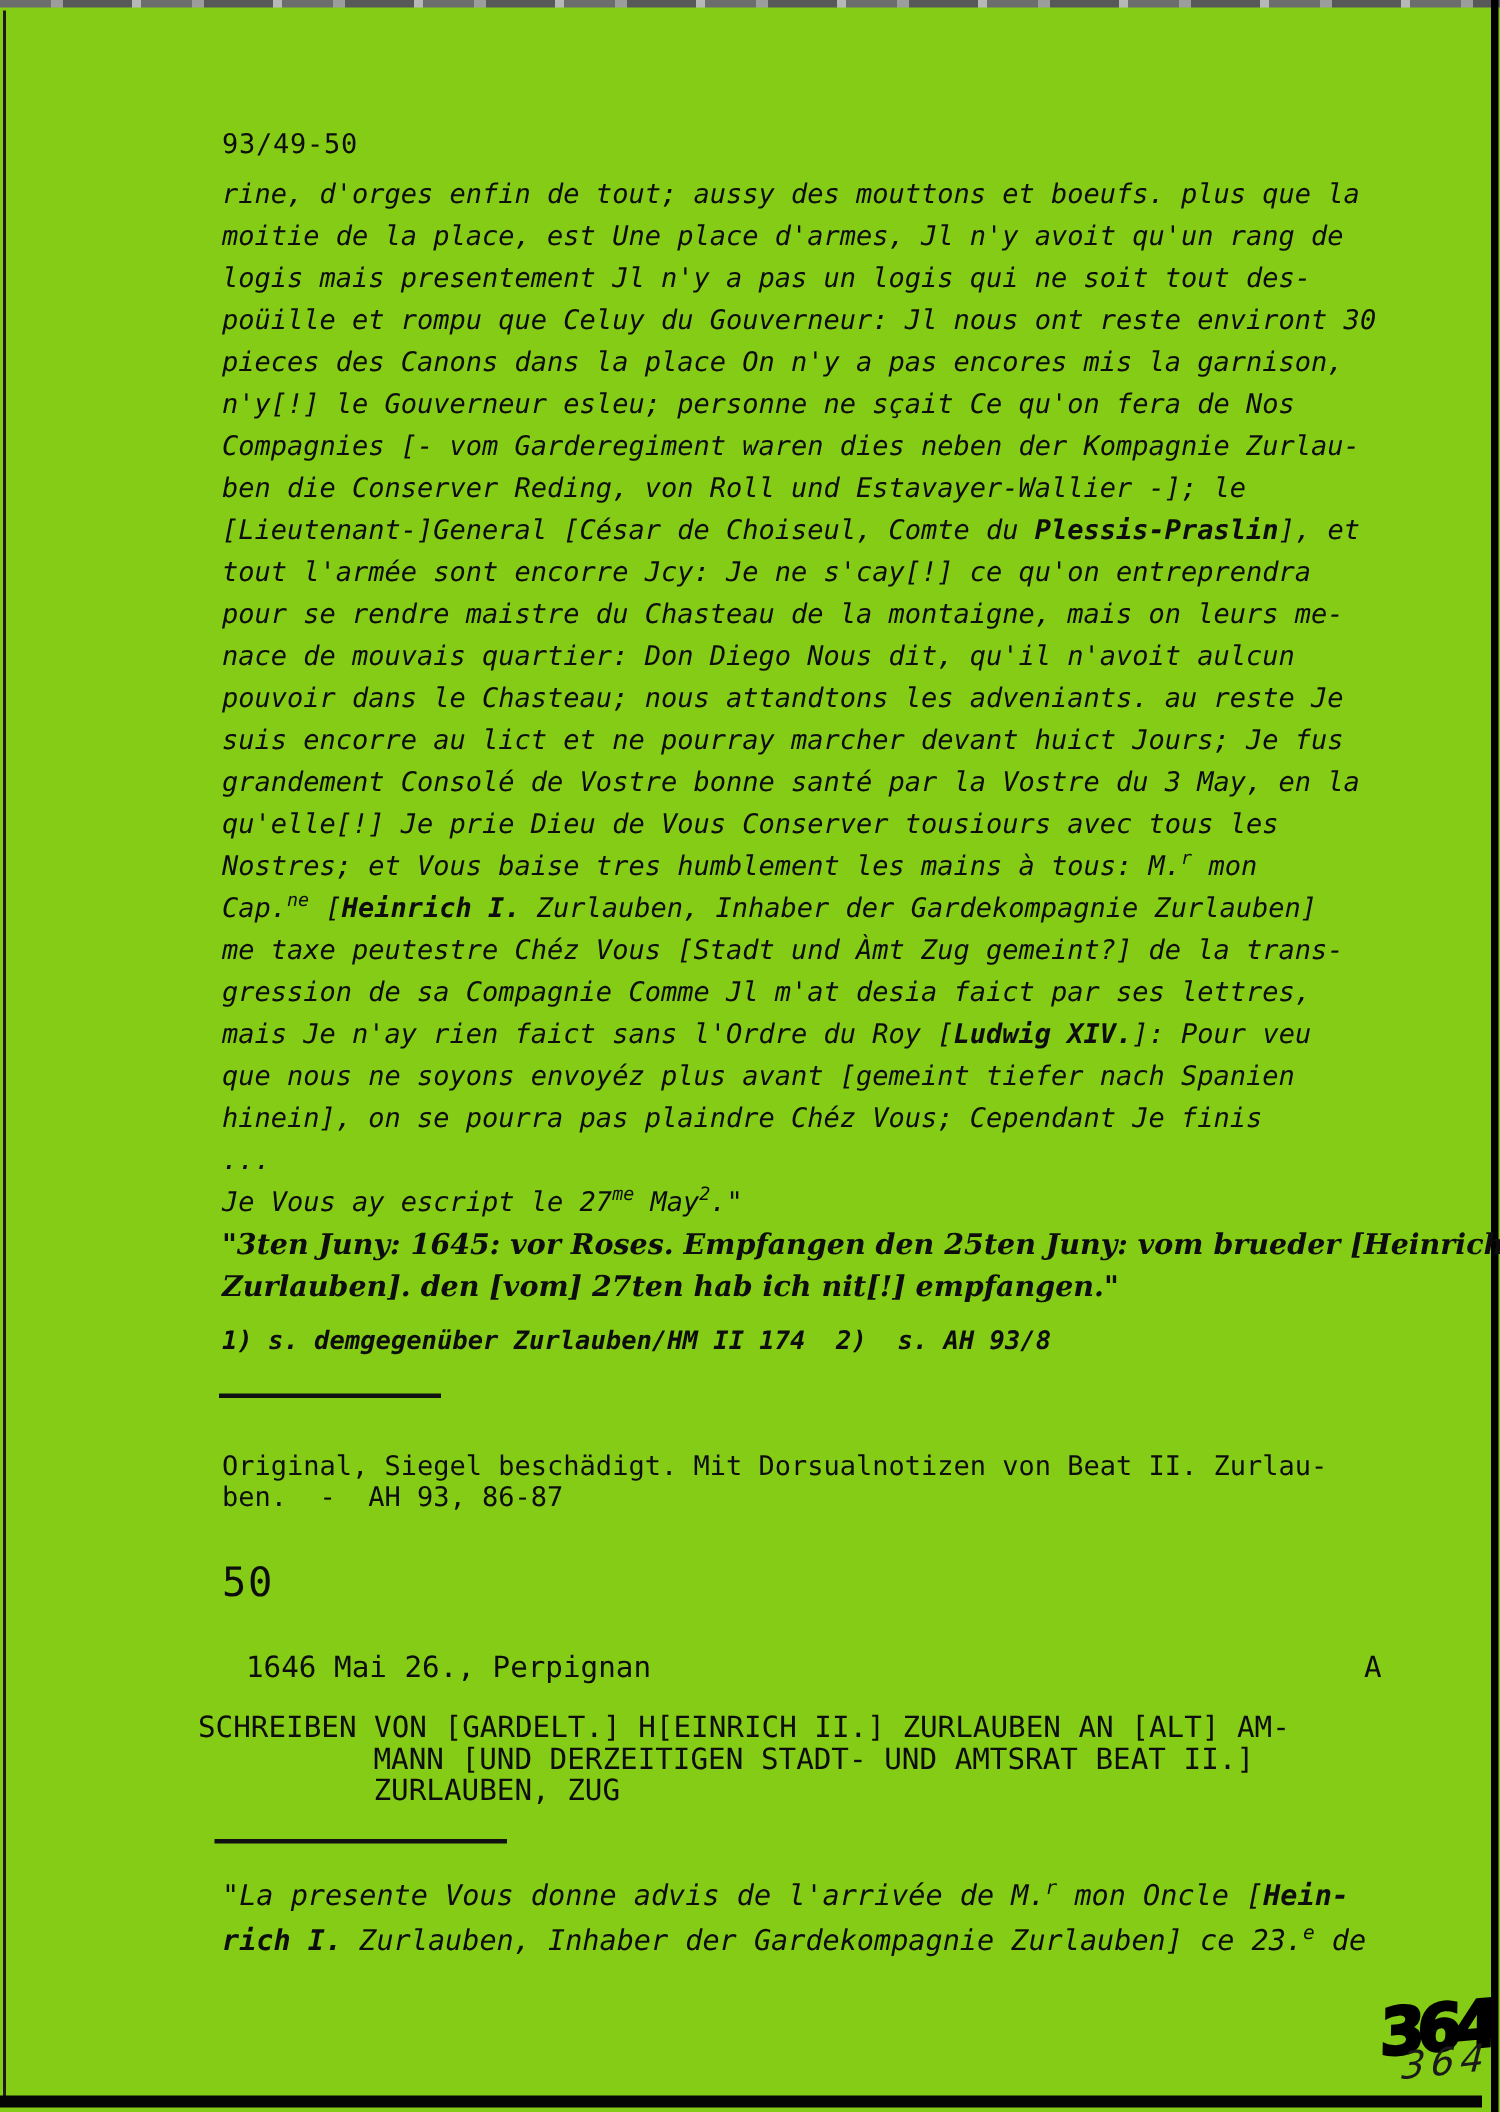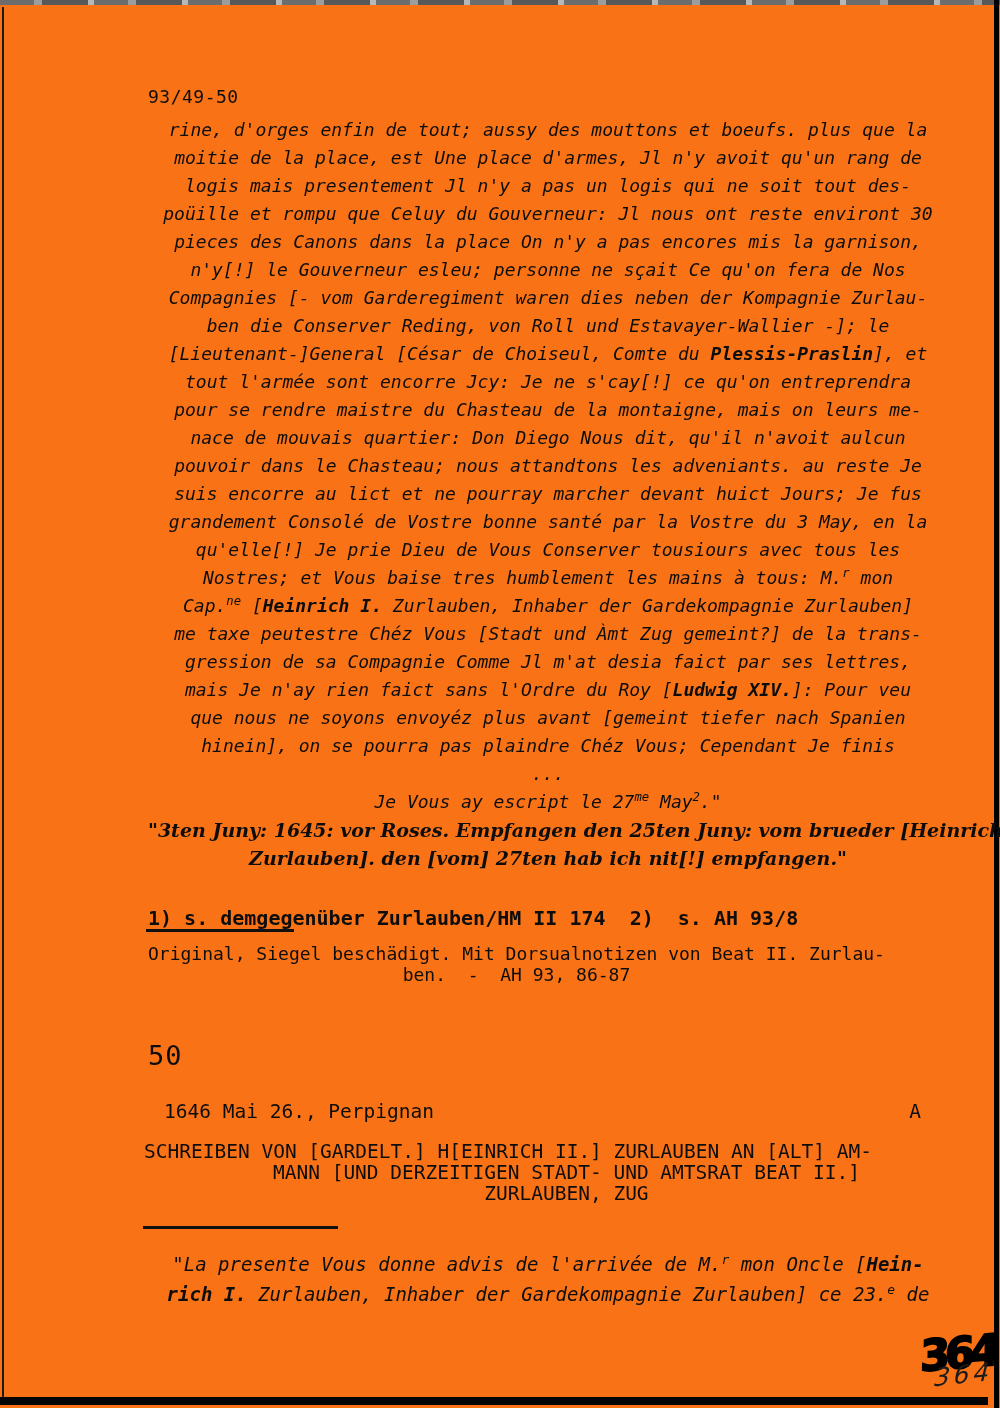--- a/index.html
+++ b/index.html
@@ -1,65 +1,65 @@
 <!DOCTYPE html>
 <html><head>
 <meta charset="utf-8">
 <style>
   html,body { margin:0; padding:0; background:#e8e8e8; }
   .page {
     position:relative; width:1000px; height:1408px; margin:0 auto;
-    background:#f97316; overflow:hidden;
+    background:#84cc16; overflow:hidden;
     font-family:"DejaVu Sans Mono", monospace; color:#0d0d0d;
   }
   
   .edge-top {
     position:absolute; top:0; left:0; right:0; height:5px;
     background:repeating-linear-gradient(90deg,
       #6d6d6d 0 34px, #9d9d9d 34px 42px, #585858 42px 88px, #b8b8b8 88px 94px);
   }
   .edge-left  { position:absolute; left:2px; top:7px; bottom:6px; width:2px; background:#1c1c1c; }
   .edge-right { position:absolute; right:1px; top:0; bottom:0; width:5px; background:#000; }
   .edge-bottom{ position:absolute; left:0; right:12px; bottom:3px; height:8px; background:#050505; }
 
   .abs { position:absolute; }
-  .tline { white-space:pre;text-align:center; }
+  .tline { white-space:pre; }
   .b   { font-weight:bold; }
   .sup { vertical-align:super; font-size:0.68em; line-height:0; }
 
   .page-ref {
     left:148px; top:86px; font-size:18px; letter-spacing:0.5px;
   }
   .letter-body {
     left:148px; top:116px; width:800px;
     font-style:italic; font-size:18px; line-height:28px;
   }
   .letter-body .script, .script {
     font-family:"DejaVu Serif", serif; font-style:italic; font-weight:bold;
     font-size:19px; letter-spacing:0px;
   }
   .footnote {
-    left:148px; top:908px; font-weight:bold;
-    font-size:20px; line-height:21px; white-space:pre;
+    left:148px; top:884px; font-style:italic; font-weight:bold;
+    font-size:17px; line-height:21px; white-space:pre;
   }
   .rule1 { left:146px; top:929px; width:148px; height:3px; background:#111; }
   .rule2 { left:143px; top:1226px; width:195px; height:3px; background:#111; }
   .provenance {
-    left:148px; top:943px; font-size:18px; line-height:21px;
+    left:148px; top:967px; font-size:18px; line-height:21px;
   }
   .entry-number {
     left:148px; top:1040px; width:757px; text-align:left;
     font-size:27px; letter-spacing:1px;
   }
   .dateline-row {
     left:164px; top:1100px; width:757px; display:flex;
     justify-content:space-between; font-size:19.5px;
   }
   .entry-title {
-    left:144px; top:1141px; font-size:19.5px; line-height:21px;
+    left:132px; top:1141px; font-size:19.5px; line-height:21px;
   }
   .indent { padding-left:117px; }
   .quote-block {
     left:148px; top:1249px; width:800px;
     font-style:italic; font-size:19px; line-height:30px;
   }
   
   .hw-marker {
     left:920px; top:1328px;
     font-family:"DejaVu Sans", sans-serif; font-weight:bold; font-size:43px;

